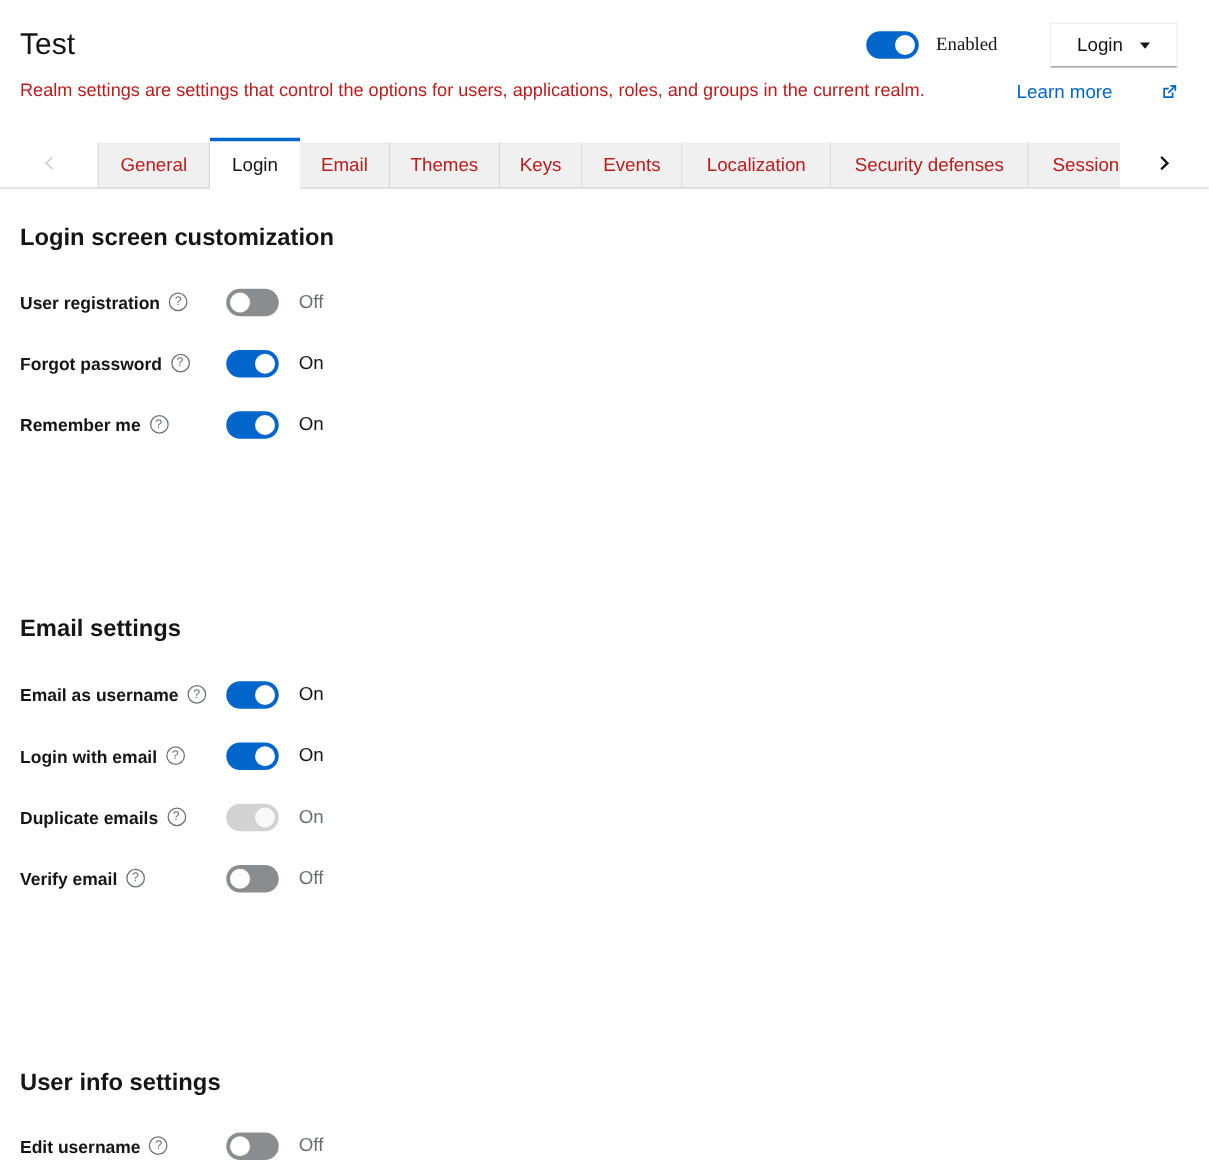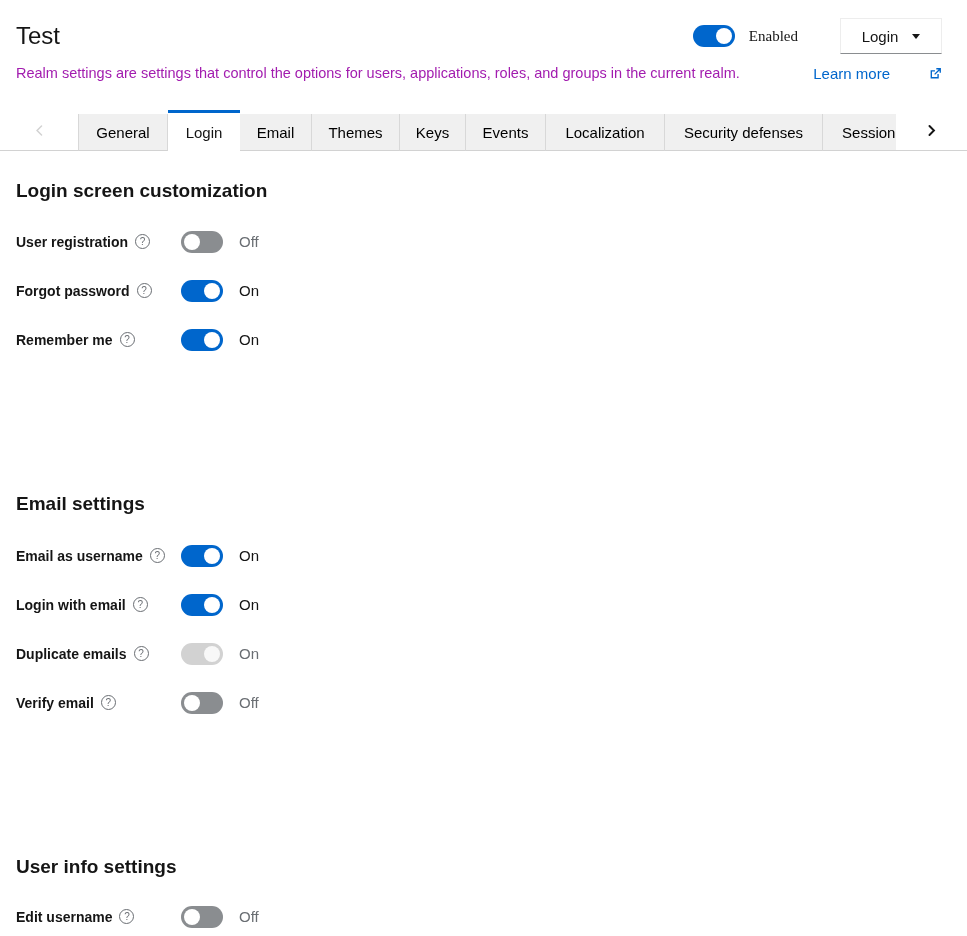--- a/index.html
+++ b/index.html
@@ -29,21 +29,21 @@
     display: flex; align-items: center; justify-content: center;
     padding: 0 16px; cursor: pointer;
   }
   .caret {
     width: 0; height: 0; margin-left: 14px;
     border-left: 4.5px solid transparent;
     border-right: 4.5px solid transparent;
     border-top: 5px solid #151515;
   }
   .header-sub { display: flex; justify-content: space-between; align-items: center; margin-top: 9px; }
-  .subtitle { margin: 0; font-size: 14.5px; line-height: 20px; color: #a21caf; white-space: nowrap; }
+  .subtitle { margin: 0; font-size: 14.5px; line-height: 20px; color: #b91c1c; white-space: nowrap; }
   .learn-more {
     flex: none; display: inline-flex; align-items: center;
     font-size: 15px; color: #0066cc; text-decoration: none; margin-left: 12px; gap: 33px;
   }
   .learn-more svg { margin-left: 6px; }
 
   
   .tabbar { margin-top: 27px; height: 41px; display: flex; align-items: stretch; }
   .scroll-btn {
     background: #fff; border: none; border-bottom: 1px solid #d2d2d2;
@@ -51,21 +51,21 @@
     cursor: pointer; padding: 0;
   }
   .scroll-btn.left  { width: 78px; }
   .scroll-btn.right { flex: 1; }
   .tabs-scroll {
     width: 818px; flex: none; overflow: hidden;
     display: flex; align-items: flex-end;
   }
   .tab {
     flex: none; height: 37px;
-    background: #f0f0f0; color: #000000;
+    background: #f0f0f0; color: #b91c1c;
     border: none; border-right: 1px solid #d8d8d8; border-bottom: 1px solid #d2d2d2;
     font-family: "Liberation Sans", sans-serif; font-size: 15px;
     display: flex; align-items: center; justify-content: center;
     white-space: nowrap; cursor: pointer; padding: 0;
   }
   .tab:first-child { border-left: 1px solid #d8d8d8; }
   .tabs-scroll .tab:nth-child(1) { width: 90px; }
   .tabs-scroll .tab:nth-child(2) { width: 72px; }
   .tabs-scroll .tab:nth-child(3) { width: 72px; }
   .tabs-scroll .tab:nth-child(4) { width: 88px; }

